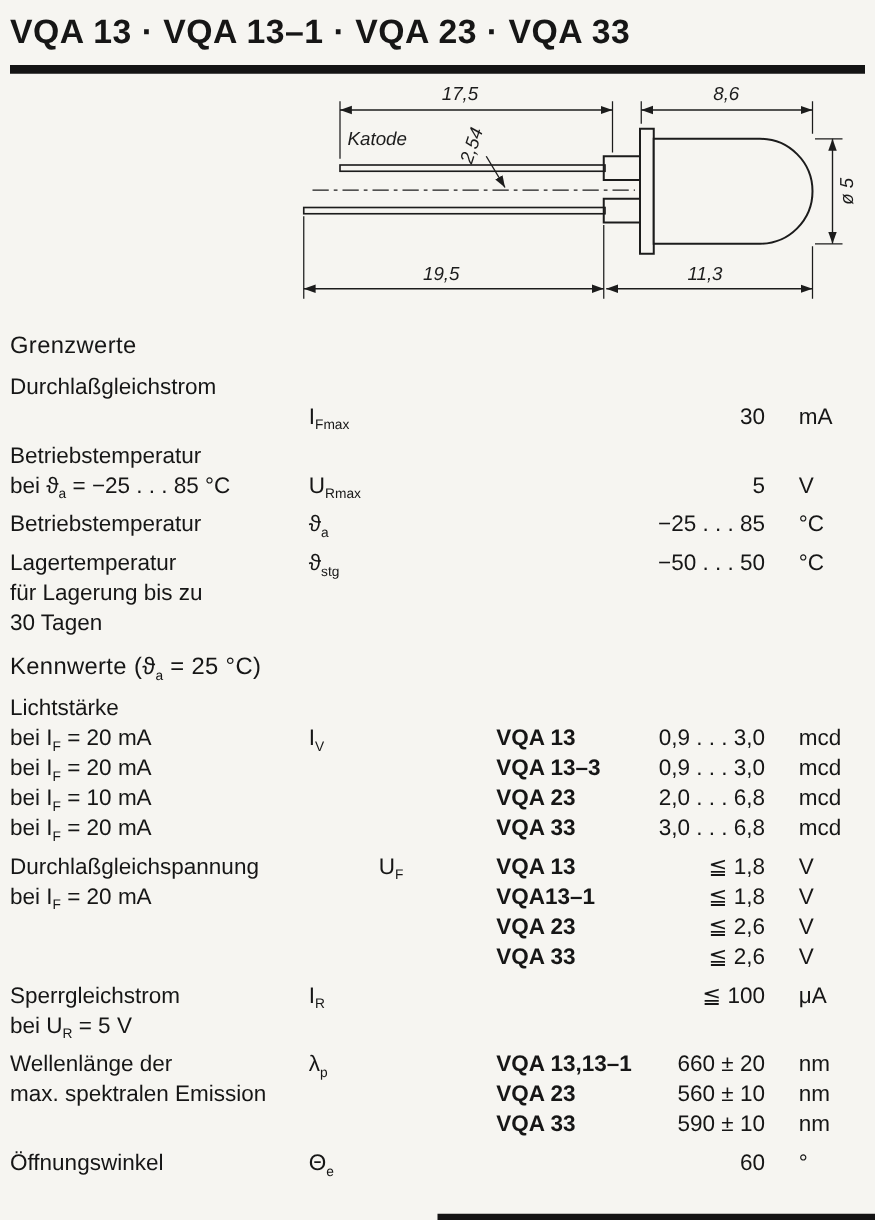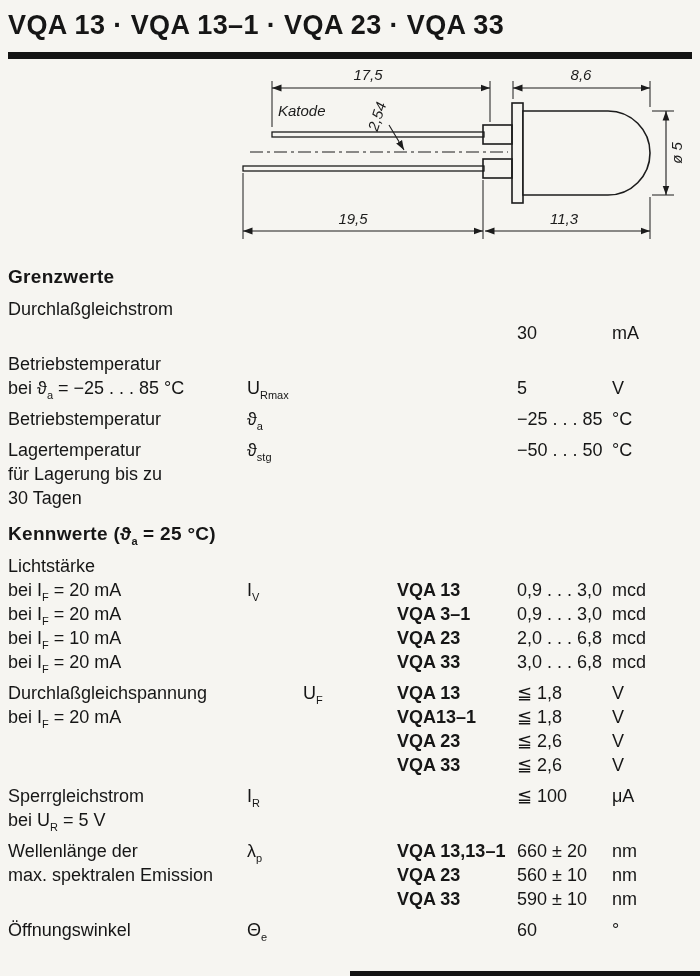--- a/index.html
+++ b/index.html
@@ -14,29 +14,29 @@
   .title-rule{height:7px;background:#141414;margin-top:11px}
   .fig{margin:2px 0 0}
   svg{display:block}
   .dr{fill:none;stroke:#1c1c1c;stroke-width:1.6}
   .drf{fill:#f6f5f1;stroke:#1c1c1c;stroke-width:1.6}
   .dl{stroke:#1c1c1c;stroke-width:1.1;fill:none}
   .ext{stroke:#1c1c1c;stroke-width:1;fill:none}
   .cl{stroke:#1c1c1c;stroke-width:1;stroke-dasharray:13 4 3 4;fill:none}
   .lead{fill:#f6f5f1;stroke:#1c1c1c;stroke-width:1.3}
   .dimtext{font-size:15px;font-style:italic;fill:#1c1c1c;font-family:"Liberation Sans","DejaVu Sans",sans-serif}
-  .h2{font-size:19px;font-weight:700;margin:13px 0 9px;letter-spacing:.3px}
+  .h2{font-size:19px;font-weight:400;margin:13px 0 9px;letter-spacing:.3px}
   .block{margin:0 0 7px}
   .line{display:grid;grid-template-columns:239px 150px 120px 95px 1fr;line-height:24px;font-size:18px}
   .line>div{white-space:nowrap}
   .c1{grid-column:1}
   .c2{grid-column:2}
   .c3{grid-column:3}
-  .c4{grid-column:4;}
-  .c5{grid-column:5;padding-left:0}
+  .c4{grid-column:4;text-align:right}
+  .c5{grid-column:5;padding-left:27px}
   .sym-push{padding-left:56px}
   .type{font-weight:700}
   sub{font-size:11px;line-height:0;letter-spacing:0}
   .bottom-rule{position:absolute;left:350px;right:0;bottom:0;height:5px;background:#141414}
 </style>
 </head>
 <body>
 
 <div class="page">
 
@@ -113,20 +113,21 @@
   </figure>
 
   <section>
     <h2 class="h2">Grenzwerte</h2>
 
     <div class="block">
       <div class="line">
         <div class="c1">Durchlaßgleichstrom</div>
       </div>
       <div class="line">
+        <div class="c2">I<sub>Fmax</sub></div>
         <div class="c4">30</div>
         <div class="c5">mA</div>
       </div>
     </div>
 
     <div class="block">
       <div class="line">
         <div class="c1">Betriebstemperatur</div>
       </div>
       <div class="line">
@@ -171,21 +172,21 @@
       </div>
       <div class="line">
         <div class="c1">bei I<sub>F</sub> = 20 mA</div>
         <div class="c2">I<sub>V</sub></div>
         <div class="c3 type">VQA 13</div>
         <div class="c4">0,9 . . . 3,0</div>
         <div class="c5">mcd</div>
       </div>
       <div class="line">
         <div class="c1">bei I<sub>F</sub> = 20 mA</div>
-        <div class="c3 type">VQA 3–1</div>
+        <div class="c3 type">VQA 13–3</div>
         <div class="c4">0,9 . . . 3,0</div>
         <div class="c5">mcd</div>
       </div>
       <div class="line">
         <div class="c1">bei I<sub>F</sub> = 10 mA</div>
         <div class="c3 type">VQA 23</div>
         <div class="c4">2,0 . . . 6,8</div>
         <div class="c5">mcd</div>
       </div>
       <div class="line">

